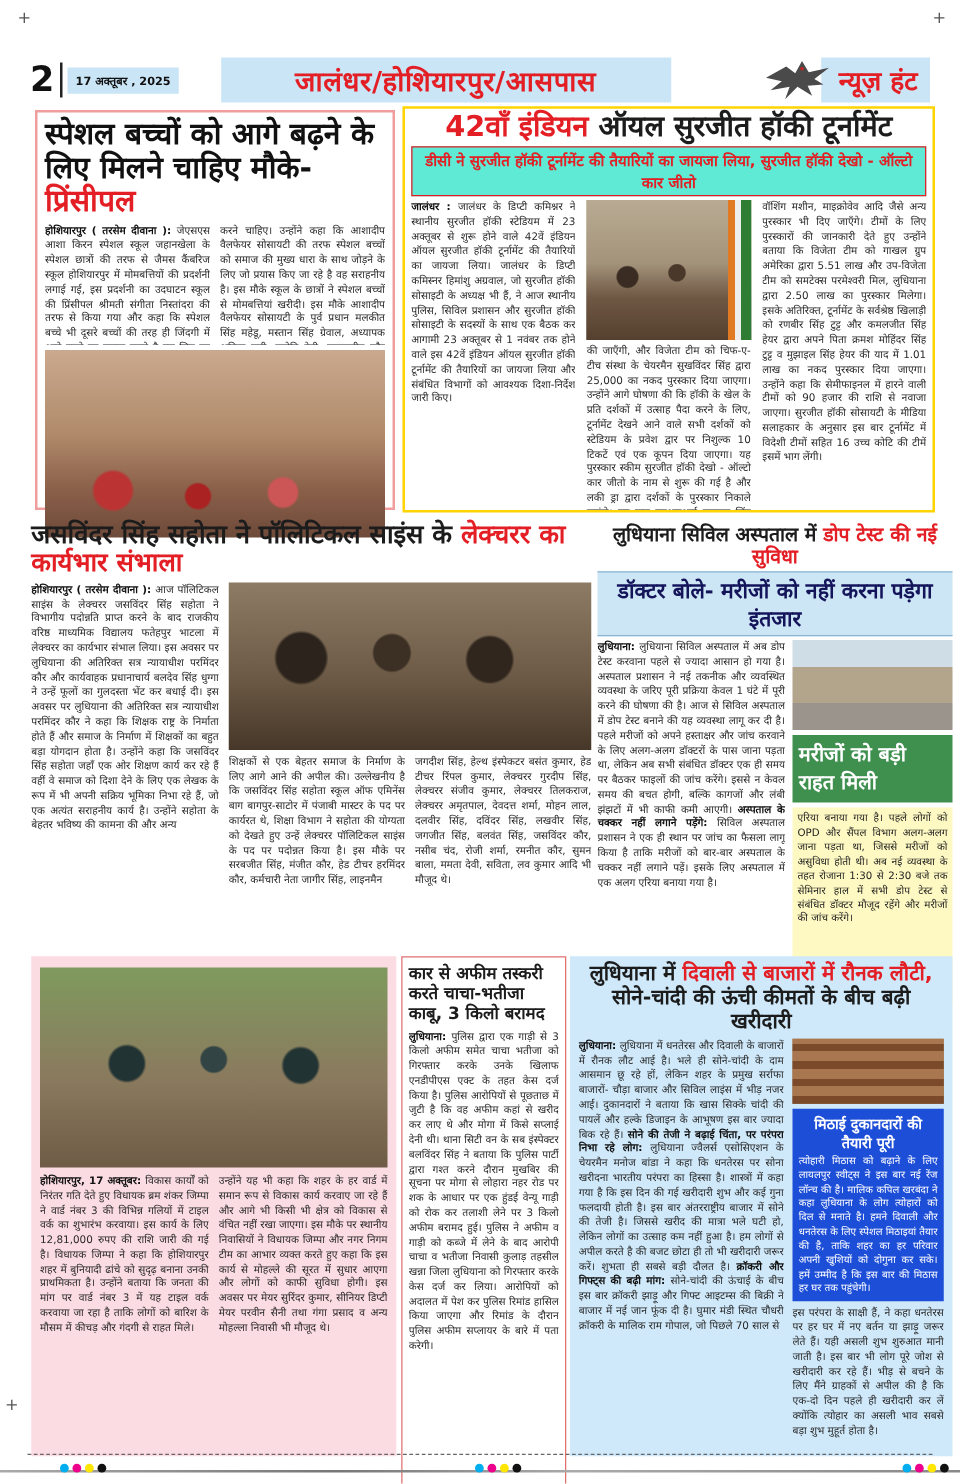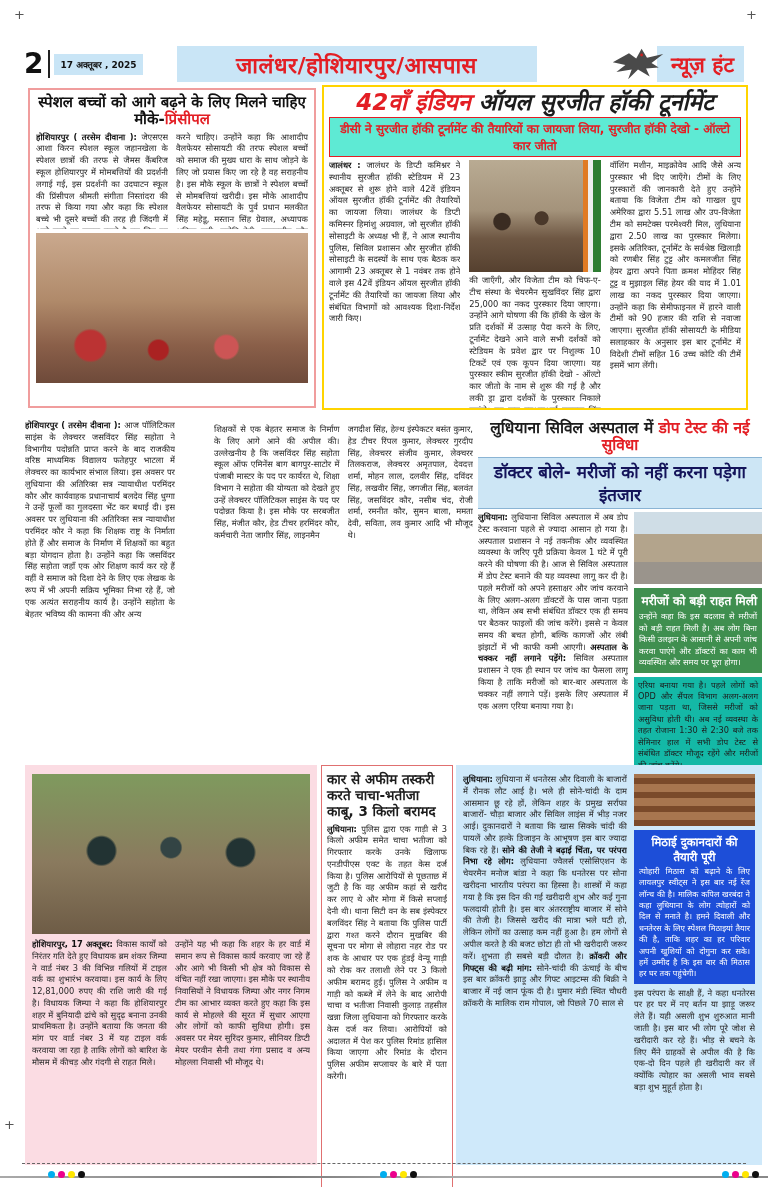--- a/index.html
+++ b/index.html
@@ -24,65 +24,65 @@
   .mastbox{background:#c9e5f6;padding:4px 10px 4px 14px;}
   .mastbox span{color:#e31e24;font-weight:bold;font-size:21px;}
   
   .btxt{font-size:8.3px;line-height:1.42;text-align:justify;color:#2a2a2a;overflow:hidden;}
   .dl{font-weight:bold;color:#111;}
   .ih{font-weight:bold;color:#111;}
   .red{color:#e31e24;}
   h2{margin:0;font-weight:bold;}
   
   .art-a{position:absolute;left:28px;top:88px;width:288px;height:320px;border:2px solid #f09d9d;padding:4px 6px;box-sizing:border-box;}
-  .art-a h2{font-size:15px;line-height:1.12;text-align:center;color:#111;}
+  .art-a h2{font-size:24px;line-height:1.12;color:#111;}
   .art-a .cols{display:flex;gap:8px;height:97px;margin-top:4px;}
   .art-a .cols>div{flex:1;}
   .photo-a{height:150px;margin-top:4px;background:
       radial-gradient(circle at 20% 75%, #b33 0 6%, transparent 7%),
       radial-gradient(circle at 45% 78%, #a22 0 5%, transparent 6%),
       radial-gradient(circle at 70% 76%, #c55 0 5%, transparent 6%),
       linear-gradient(180deg,#caa98e 0%,#b08a6a 45%,#8a5f49 75%,#6e4a3a 100%);}
   
   .art-b{position:absolute;left:322px;top:85px;width:426px;height:325px;border:2px solid #ffd400;padding:3px 5px;box-sizing:border-box;}
-  .art-b h2{font-size:23px;text-align:center;line-height:1.05;font-style:italic;}
+  .art-b h2{font-size:23px;text-align:center;line-height:1.05;}
   .kicker{background:#5eead4;border:1px solid #e31e24;color:#e31e24;font-weight:bold;font-size:12px;text-align:center;padding:2px 2px;margin:3px 0;}
   .art-b .cols{display:flex;gap:9px;height:252px;}
   .art-b .cols>div{flex:1;}
   .photo-b{height:112px;margin-bottom:3px;background:
       linear-gradient(90deg,transparent 0 86%, #e07b24 86% 90%, #eee 90% 94%, #2e7d32 94% 100%),
       radial-gradient(circle at 25% 55%, #3a2c22 0 7%, transparent 8%),
       radial-gradient(circle at 55% 52%, #4a382a 0 7%, transparent 8%),
       linear-gradient(180deg,#b9ab93 0%,#a4937b 45%,#6e5743 70%,#55402f 100%);}
   
   .art-c{position:absolute;left:25px;top:416px;width:448px;height:344px;box-sizing:border-box;}
   .art-c h2{font-size:20.5px;line-height:1.12;}
   .art-c .wrap{display:flex;gap:8px;margin-top:4px;height:282px;}
   .art-c .c1{flex:0 0 150px;}
-  .art-c .rt{flex:1;display:flex;flex-direction:row;gap:31px;}
+  .art-c .rt{flex:1;display:flex;flex-direction:column;}
   .photo-c{height:134px;background:
       radial-gradient(circle at 20% 45%, #2c241c 0 8%, transparent 9%),
       radial-gradient(circle at 45% 42%, #3c2f24 0 8%, transparent 9%),
       radial-gradient(circle at 72% 46%, #31261e 0 8%, transparent 9%),
       linear-gradient(180deg,#8d7b65 0%,#6d5b47 55%,#473728 100%);}
   .art-c .subcols{display:flex;gap:8px;margin-top:4px;flex:1;}
   .art-c .subcols>div{flex:1;}
   
   .art-d{position:absolute;left:478px;top:420px;width:284px;height:340px;box-sizing:border-box;}
   .art-d h2{font-size:15.5px;text-align:center;line-height:1.1;}
   .kicker2{background:#cde6f5;color:#14145a;font-weight:bold;font-size:17px;text-align:center;padding:2px 0;margin:3px 0;border-top:1px solid #8ab4d4;border-bottom:1px solid #8ab4d4;}
   .art-d .cols{display:flex;gap:6px;height:292px;}
   .art-d .c1{flex:0 0 150px;}
   .art-d .c2{flex:1;display:flex;flex-direction:column;gap:4px;}
   .photo-d{height:72px;background:
       linear-gradient(180deg,#cfdde6 0 30%,#b3a48c 30% 70%,#9a948c 70% 100%);}
   .greenbox{background:#3f8f4f;color:#fff;padding:4px 5px;}
-  .greenbox .gt{font-weight:bold;font-size:12px;text-align:right;display:block;margin-bottom:2px;}
+  .greenbox .gt{font-weight:bold;font-size:16px;text-align:left;display:block;margin-bottom:2px;}
   .greenbox .gb{font-size:8.2px;line-height:1.4;text-align:justify;display:block;}
-  .pinknote{background:#14b8a6;padding:3px 4px;font-size:8.2px;line-height:1.4;text-align:justify;flex:1;overflow:hidden;}
+  .pinknote{background:#fef9c3;padding:3px 4px;font-size:8.2px;line-height:1.4;text-align:justify;flex:1;overflow:hidden;}
   
   .art-e{position:absolute;left:25px;top:765px;width:292px;height:400px;background:#fbdce3;padding:5px 7px;box-sizing:border-box;}
   .art-e h2{font-size:17.5px;text-align:center;line-height:1.15;}
   .photo-e{height:160px;margin-top:4px;background:
       radial-gradient(circle at 25% 48%, #233 0 6%, transparent 7%),
       radial-gradient(circle at 50% 46%, #344 0 6%, transparent 7%),
       radial-gradient(circle at 75% 49%, #233 0 6%, transparent 7%),
       linear-gradient(180deg,#7f9a5e 0%,#8a7a5e 55%,#6e5c46 100%);}
   .art-e .cols{display:flex;gap:8px;margin-top:5px;height:162px;}
   .art-e .cols>div{flex:1;}
@@ -147,20 +147,21 @@
       <div class="btxt"><span class="dl">जालंधर : </span><span>जालंधर के डिप्टी कमिश्नर ने स्थानीय सुरजीत हॉकी स्टेडियम में 23 अक्तूबर से शुरू होने वाले 42वें इंडियन ऑयल सुरजीत हॉकी टूर्नामेंट की तैयारियों का जायजा लिया। जालंधर के डिप्टी कमिस्नर हिमांशु अग्रवाल, जो सुरजीत हॉकी सोसाइटी के अध्यक्ष भी हैं, ने आज स्थानीय पुलिस, सिविल प्रशासन और सुरजीत हॉकी सोसाइटी के सदस्यों के साथ एक बैठक कर आगामी 23 अक्तूबर से 1 नवंबर तक होने वाले इस 42वें इंडियन ऑयल सुरजीत हॉकी टूर्नामेंट की तैयारियों का जायजा लिया और संबंधित विभागों को आवश्यक दिशा-निर्देश जारी किए।</span></div>
       <div>
         <div class="photo-b"></div>
         <div class="btxt" style="height:133px;"><span>की जाएँगी, और विजेता टीम को चिफ-ए-टीच संस्था के चेयरमैन सुखविंदर सिंह द्वारा 25,000 का नकद पुरस्कार दिया जाएगा। उन्होंने आगे घोषणा की कि हॉकी के खेल के प्रति दर्शकों में उत्साह पैदा करने के लिए, टूर्नामेंट देखने आने वाले सभी दर्शकों को स्टेडियम के प्रवेश द्वार पर निशुल्क 10 टिकटें एवं एक कूपन दिया जाएगा। यह पुरस्कार स्कीम सुरजीत हॉकी देखो - ऑल्टो कार जीतो के नाम से शुरू की गई है और लकी ड्रा द्वारा दर्शकों के पुरस्कार निकाले जाएंगे। यह कार एनआरआई सतनाम सिंह सत्ता निवासी जर्मनी द्वारा दी जाएगी। इसके अलावा, दर्शकों को फ्रिज, एलसीडी,</span></div>
       </div>
       <div class="btxt"><span>वॉशिंग मशीन, माइक्रोवेव आदि जैसे अन्य पुरस्कार भी दिए जाएँगे। टीमों के लिए पुरस्कारों की जानकारी देते हुए उन्होंने बताया कि विजेता टीम को गाखल ग्रुप अमेरिका द्वारा 5.51 लाख और उप-विजेता टीम को समटेक्स परमेश्वरी मिल, लुधियाना द्वारा 2.50 लाख का पुरस्कार मिलेगा। इसके अतिरिक्त, टूर्नामेंट के सर्वश्रेष्ठ खिलाड़ी को रणबीर सिंह टुट्ट और कमलजीत सिंह हेयर द्वारा अपने पिता क्रमश मोहिंदर सिंह टुट्ट व मुझाइल सिंह हेयर की याद में 1.01 लाख का नकद पुरस्कार दिया जाएगा। उन्होंने कहा कि सेमीफाइनल में हारने वाली टीमों को 90 हजार की राशि से नवाजा जाएगा। सुरजीत हॉकी सोसायटी के मीडिया सलाहकार के अनुसार इस बार टूर्नामेंट में विदेशी टीमों सहित 16 उच्च कोटि की टीमें इसमें भाग लेंगी।</span></div>
     </div>
   </div>
 
   <div class="art-c">
+    <h2><span>जसविंदर सिंह सहोता ने पॉलिटिकल साइंस के </span><span class="red">लेक्चरर का कार्यभार संभाला</span></h2>
     <div class="wrap">
       <div class="c1 btxt"><span class="dl">होशियारपुर ( तरसेम दीवाना ): </span><span>आज पॉलिटिकल साइंस के लेक्चरर जसविंदर सिंह सहोता ने विभागीय पदोन्नति प्राप्त करने के बाद राजकीय वरिष्ठ माध्यमिक विद्यालय फतेहपुर भाटला में लेक्चरर का कार्यभार संभाल लिया। इस अवसर पर लुधियाना की अतिरिक्त सत्र न्यायाधीश परमिंदर कौर और कार्यवाहक प्रधानाचार्य बलदेव सिंह धुग्गा ने उन्हें फूलों का गुलदस्ता भेंट कर बधाई दी। इस अवसर पर लुधियाना की अतिरिक्त सत्र न्यायाधीश परमिंदर कौर ने कहा कि शिक्षक राष्ट्र के निर्माता होते हैं और समाज के निर्माण में शिक्षकों का बहुत बड़ा योगदान होता है। उन्होंने कहा कि जसविंदर सिंह सहोता जहाँ एक ओर शिक्षण कार्य कर रहे हैं वहीं वे समाज को दिशा देने के लिए एक लेखक के रूप में भी अपनी सक्रिय भूमिका निभा रहे हैं, जो एक अत्यंत सराहनीय कार्य है। उन्होंने सहोता के बेहतर भविष्य की कामना की और अन्य</span></div>
       <div class="rt">
         <div class="photo-c"></div>
         <div class="subcols">
           <div class="btxt"><span>शिक्षकों से एक बेहतर समाज के निर्माण के लिए आगे आने की अपील की। उल्लेखनीय है कि जसविंदर सिंह सहोता स्कूल ऑफ एमिनेंस बाग बागपुर-साटोर में पंजाबी मास्टर के पद पर कार्यरत थे, शिक्षा विभाग ने सहोता की योग्यता को देखते हुए उन्हें लेक्चरर पॉलिटिकल साइंस के पद पर पदोन्नत किया है। इस मौके पर सरबजीत सिंह, मंजीत कौर, हेड टीचर हरमिंदर कौर, कर्मचारी नेता जागीर सिंह, लाइनमैन</span></div>
           <div class="btxt"><span>जगदीश सिंह, हेल्थ इंस्पेकटर बसंत कुमार, हेड टीचर रिंपल कुमार, लेक्चरर गुरदीप सिंह, लेक्चरर संजीव कुमार, लेक्चरर तिलकराज, लेक्चरर अमृतपाल, देवदत्त शर्मा, मोहन लाल, दलवीर सिंह, दविंदर सिंह, लखवीर सिंह, जगजीत सिंह, बलवंत सिंह, जसविंदर कौर, नसीब चंद, रोजी शर्मा, रमनीत कौर, सुमन बाला, ममता देवी, सविता, लव कुमार आदि भी मौजूद थे।</span></div>
         </div>
       </div>
     </div>
@@ -171,41 +172,41 @@
     <div class="kicker2"><span>डॉक्टर बोले- मरीजों को नहीं करना पड़ेगा इंतजार</span></div>
     <div class="cols">
       <div class="c1 btxt">
         <span class="dl">लुधियाना: </span><span>लुधियाना सिविल अस्पताल में अब डोप टेस्ट करवाना पहले से ज्यादा आसान हो गया है। अस्पताल प्रशासन ने नई तकनीक और व्यवस्थित व्यवस्था के जरिए पूरी प्रक्रिया केवल 1 घंटे में पूरी करने की घोषणा की है। आज से सिविल अस्पताल में डोप टेस्ट बनाने की यह व्यवस्था लागू कर दी है। पहले मरीजों को अपने हस्ताक्षर और जांच करवाने के लिए अलग-अलग डॉक्टरों के पास जाना पड़ता था, लेकिन अब सभी संबंधित डॉक्टर एक ही समय पर बैठकर फाइलों की जांच करेंगे। इससे न केवल समय की बचत होगी, बल्कि कागजों और लंबी झंझटों में भी काफी कमी आएगी।</span>
         <span class="ih">अस्पताल के चक्कर नहीं लगाने पड़ेंगे: </span><span>सिविल अस्पताल प्रशासन ने एक ही स्थान पर जांच का फैसला लागू किया है ताकि मरीजों को बार-बार अस्पताल के चक्कर नहीं लगाने पड़ें। इसके लिए अस्पताल में एक अलग एरिया बनाया गया है।</span>
       </div>
       <div class="c2">
         <div class="photo-d"></div>
         <div class="greenbox">
           <span class="gt">मरीजों को बड़ी राहत मिली</span>
-          <span class="gb">उन्होंने कहा कि इस बदलाव से मरीजों को बड़ी राहत मिली है। अब लोग बिना किसी उलझन के आसानी से अपनी जांच करवा पाएंगे और डॉक्टरों का काम भी व्यवस्थित और समय पर पूरा होगा।</span>
         </div>
         <div class="pinknote"><span>एरिया बनाया गया है। पहले लोगों को OPD और सैंपल विभाग अलग-अलग जाना पड़ता था, जिससे मरीजों को असुविधा होती थी। अब नई व्यवस्था के तहत रोजाना 1:30 से 2:30 बजे तक सेमिनार हाल में सभी डोप टेस्ट से संबंधित डॉक्टर मौजूद रहेंगे और मरीजों की जांच करेंगे।</span></div>
       </div>
     </div>
   </div>
 
   <div class="art-e">
     <div class="photo-e"></div>
     <div class="cols">
       <div class="btxt"><span class="dl">होशियारपुर, 17 अक्तूबर: </span><span>विकास कार्यों को निरंतर गति देते हुए विधायक ब्रम शंकर जिम्पा ने वार्ड नंबर 3 की विभिन्न गलियों में टाइल वर्क का शुभारंभ करवाया। इस कार्य के लिए 12,81,000 रुपए की राशि जारी की गई है। विधायक जिम्पा ने कहा कि होशियारपुर शहर में बुनियादी ढांचे को सुदृढ़ बनाना उनकी प्राथमिकता है। उन्होंने बताया कि जनता की मांग पर वार्ड नंबर 3 में यह टाइल वर्क करवाया जा रहा है ताकि लोगों को बारिश के मौसम में कीचड़ और गंदगी से राहत मिले।</span></div>
       <div class="btxt"><span>उन्होंने यह भी कहा कि शहर के हर वार्ड में समान रूप से विकास कार्य करवाए जा रहे हैं और आगे भी किसी भी क्षेत्र को विकास से वंचित नहीं रखा जाएगा। इस मौके पर स्थानीय निवासियों ने विधायक जिम्पा और नगर निगम टीम का आभार व्यक्त करते हुए कहा कि इस कार्य से मोहल्ले की सूरत में सुधार आएगा और लोगों को काफी सुविधा होगी। इस अवसर पर मेयर सुरिंदर कुमार, सीनियर डिप्टी मेयर परवीन सैनी तथा गंगा प्रसाद व अन्य मोहल्ला निवासी भी मौजूद थे।</span></div>
     </div>
   </div>
 
   <div class="art-f">
     <h2><span>कार से अफीम तस्करी करते चाचा-भतीजा काबू, 3 किलो बरामद</span></h2>
     <div class="btxt"><span class="dl">लुधियाना: </span><span>पुलिस द्वारा एक गाड़ी से 3 किलो अफीम समेत चाचा भतीजा को गिरफ्तार करके उनके खिलाफ एनडीपीएस एक्ट के तहत केस दर्ज किया है। पुलिस आरोपियों से पूछताछ में जुटी है कि वह अफीम कहां से खरीद कर लाए थे और मोगा में किसे सप्लाई देनी थी। थाना सिटी वन के सब इंस्पेक्टर बलविंदर सिंह ने बताया कि पुलिस पार्टी द्वारा गश्त करने दौरान मुखबिर की सूचना पर मोगा से लोहारा नहर रोड पर शक के आधार पर एक हुंडई वेन्यू गाड़ी को रोक कर तलाशी लेने पर 3 किलो अफीम बरामद हुई। पुलिस ने अफीम व गाड़ी को कब्जे में लेने के बाद आरोपी चाचा व भतीजा निवासी कुलाड़ तहसील खन्ना जिला लुधियाना को गिरफ्तार करके केस दर्ज कर लिया। आरोपियों को अदालत में पेश कर पुलिस रिमांड हासिल किया जाएगा और रिमांड के दौरान पुलिस अफीम सप्लायर के बारे में पता करेगी।</span></div>
   </div>
 
   <div class="art-g">
+    <h2><span>लुधियाना में </span><span class="red">दिवाली से बाजारों में रौनक लौटी,</span><span> सोने-चांदी की ऊंची कीमतों के बीच बढ़ी खरीदारी</span></h2>
     <div class="cols">
       <div class="c1 btxt">
         <span class="dl">लुधियाना: </span><span>लुधियाना में धनतेरस और दिवाली के बाजारों में रौनक लौट आई है। भले ही सोने-चांदी के दाम आसमान छू रहे हों, लेकिन शहर के प्रमुख सर्राफा बाजारों- चौड़ा बाजार और सिविल लाइंस में भीड़ नजर आई। दुकानदारों ने बताया कि खास सिक्के चांदी की पायलें और हल्के डिजाइन के आभूषण इस बार ज्यादा बिक रहे हैं।</span>
         <span class="ih">सोने की तेजी ने बढ़ाई चिंता, पर परंपरा निभा रहे लोग: </span><span>लुधियाना ज्वैलर्स एसोसिएशन के चेयरमैन मनोज बांडा ने कहा कि धनतेरस पर सोना खरीदना भारतीय परंपरा का हिस्सा है। शास्त्रों में कहा गया है कि इस दिन की गई खरीदारी शुभ और कई गुना फलदायी होती है। इस बार अंतरराष्ट्रीय बाजार में सोने की तेजी है। जिससे खरीद की मात्रा भले घटी हो, लेकिन लोगों का उत्साह कम नहीं हुआ है। हम लोगों से अपील करते है की बजट छोटा ही तो भी खरीदारी जरूर करें। शुभता ही सबसे बड़ी दौलत है।</span>
         <span class="ih">क्रॉकरी और गिफ्ट्स की बढ़ी मांग: </span><span>सोने-चांदी की ऊंचाई के बीच इस बार क्रॉकरी झाड़ू और गिफ्ट आइटम्स की बिक्री ने बाजार में नई जान फूंक दी है। घुमार मंडी स्थित चौधरी क्रॉकरी के मालिक राम गोपाल, जो पिछले 70 साल से</span>
       </div>
       <div class="c2">
         <div class="photo-g"></div>
         <div class="bluebox">
           <span class="bt">मिठाई दुकानदारों की तैयारी पूरी</span>

